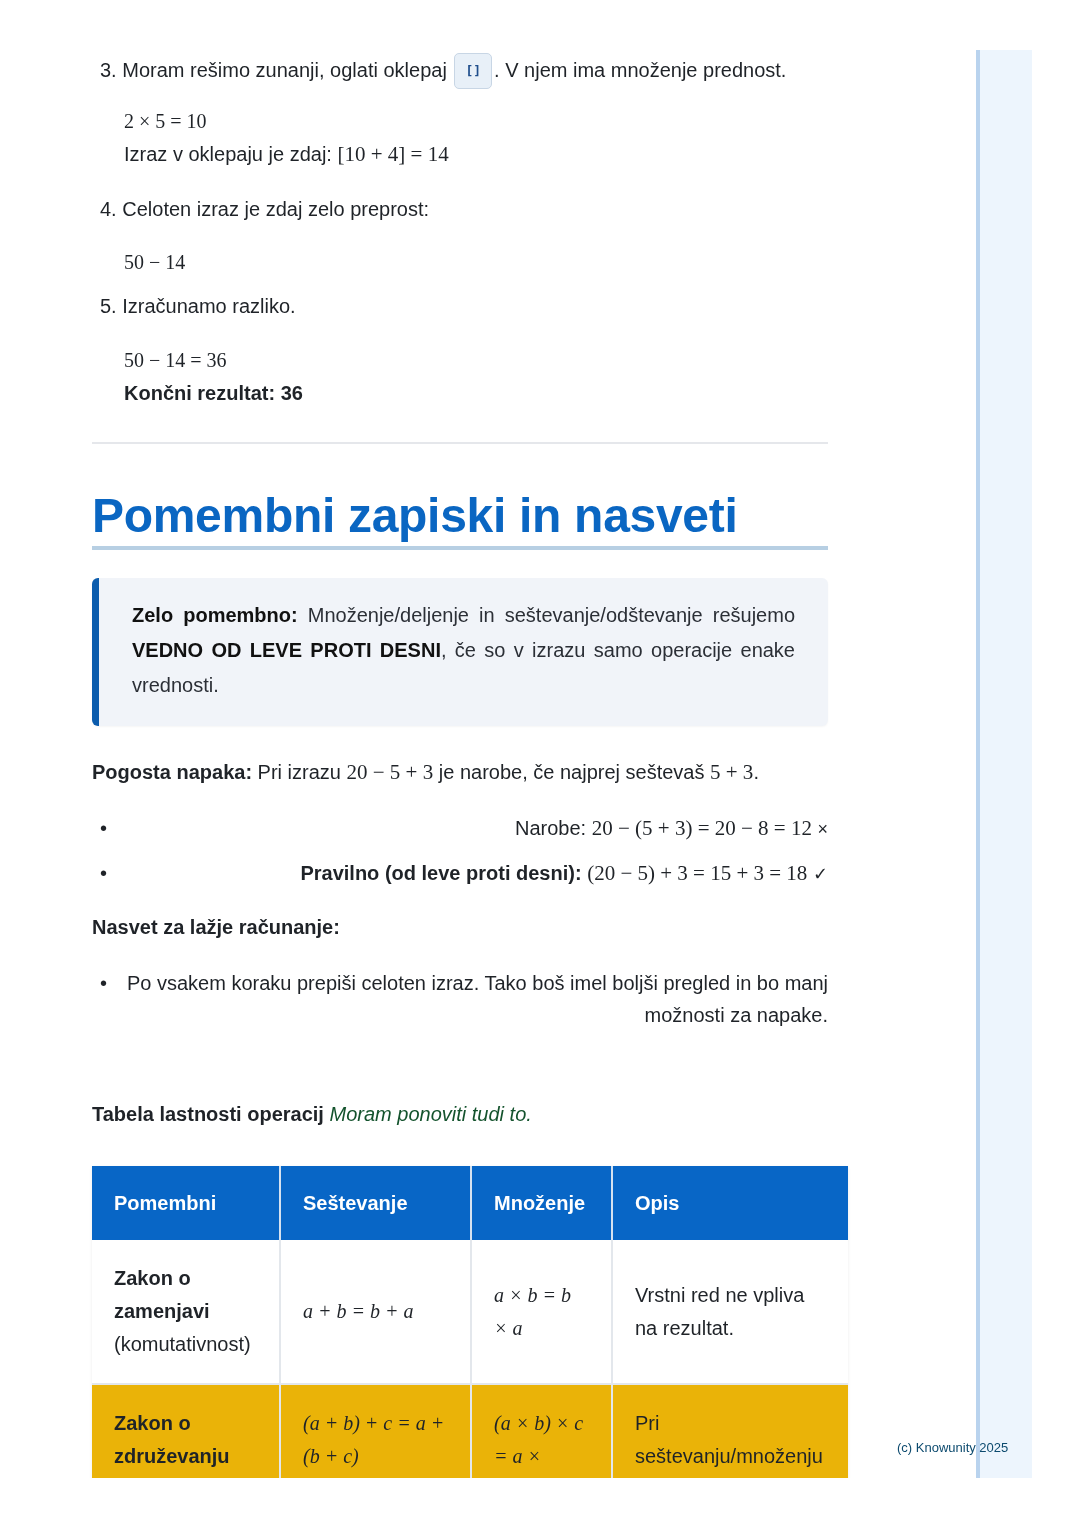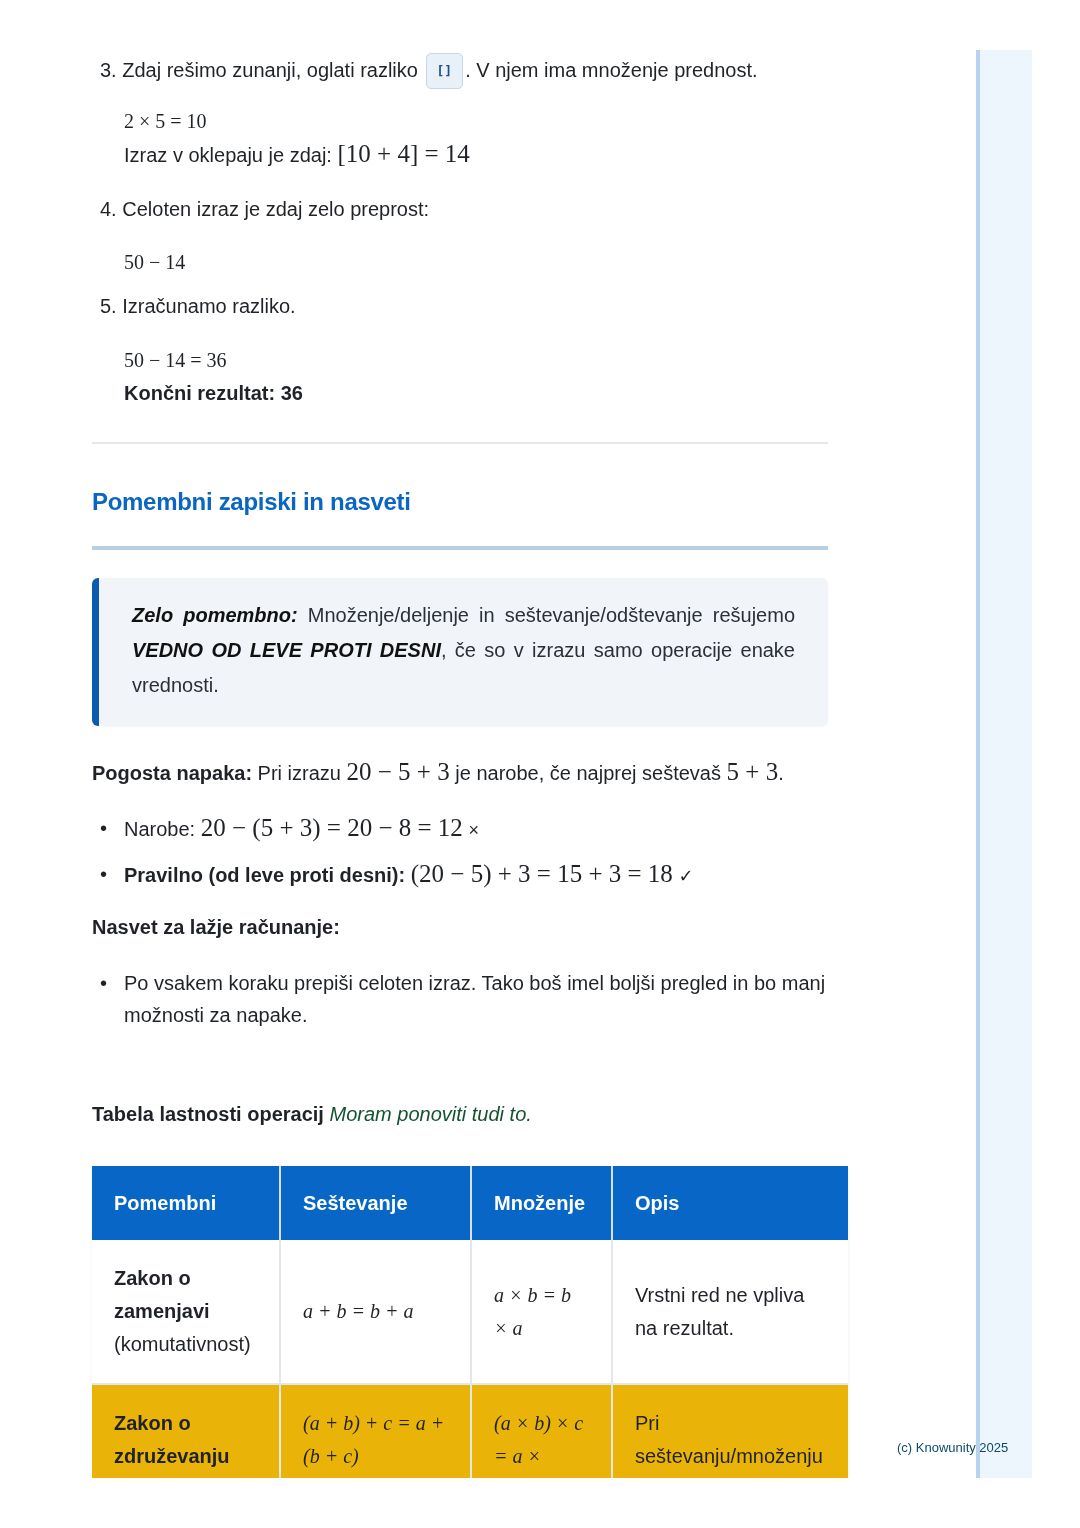--- a/index.html
+++ b/index.html
@@ -1,39 +1,39 @@
 <!DOCTYPE html>
 <html><head>
   <meta charset="utf-8">
   <style>
     * { box-sizing: border-box; margin: 0; padding: 0; }
     html, body { width: 1080px; height: 1528px; background: #ffffff; overflow: hidden; }
     body { position: relative; font-family: "Liberation Sans", "DejaVu Sans", sans-serif; color: #1f2328; font-size: 20px; }
     .content { position: absolute; left: 92px; top: 0; width: 736px; }
-    .math { font-family: "Liberation Serif", "DejaVu Serif", serif; font-size: 25px; }
+    .math { font-family: "Liberation Serif", "DejaVu Serif", serif; font-size: 21px; }
     .step { position: absolute; left: 8px; font-size: 20px; line-height: 28px; }
     .sub { position: absolute; left: 32px; line-height: 30px; font-size: 20px; }
     .code-badge {
       display: inline-block; font-family: "DejaVu Sans Mono", monospace; font-size: 13px; font-weight: bold;
       color: #1f4e8c; background: #e8f0f8; border: 1px solid #c8d6e5; border-radius: 5px;
       padding: 3px 10px; vertical-align: 2px; margin: 0 2px;
     }
     .divider { position: absolute; left: 0; width: 736px; height: 2px; background: #e5e7eb; }
-    .h2 { position: absolute; left: 0; top: 488px; font-size: 24px; font-weight: bold; color: #0a66c2; letter-spacing: -0.3px; }
+    .h2 { position: absolute; left: 0; top: 488px; font-size: 48px; font-weight: bold; color: #0a66c2; letter-spacing: -0.3px; }
     .h2-line { position: absolute; left: 0; top: 546px; width: 736px; height: 4px; background: #b7cfe3; }
     .callout {
       position: absolute; left: 0; top: 578px; width: 736px; height: 148px;
       background: #f1f4f9; border-left: 7px solid #0b5cad; border-radius: 6px;
       box-shadow: 0 1px 2px rgba(0,0,0,0.04);
       padding: 20px 33px 0 33px; font-size: 20px; line-height: 35px; text-align: justify; color: #2b2f36;
     }
-    .callout b { color: #111; font-style: italic; }
+    .callout b { color: #111; }
     .para { position: absolute; left: 0; font-size: 20px; line-height: 30px; }
     .bullets { position: absolute; left: 0; width: 736px; list-style: none; }
-    .bullets li { position: relative; padding-left: 32px; font-size: 20px; line-height: 32px; }
+    .bullets li { position: relative; padding-left: 32px; font-size: 20px; line-height: 32px; text-align: right; }
     .bullets li::before { content: "•"; position: absolute; left: 8px; top: 0; font-size: 20px; }
     .muted-it { font-style: italic; color: #14532d; }
     table.props {
       position: absolute; left: 92px; top: 1166px; width: 756px; border-collapse: collapse;
       font-size: 20px; box-shadow: 0 1px 3px rgba(0,0,0,0.08);
     }
     table.props th {
       background: #0866c6; color: #fff; font-weight: bold; text-align: left;
       padding: 0 22px; height: 74px; font-size: 20px; border-right: 2px solid #d6e2f0;
     }
@@ -50,21 +50,21 @@
   </style>
 </head>
 <body>
 
 <div class="clip">
 
   <div class="content">
 
     <div class="step" style="top:53px;">
       <span>3.</span>
-      <span>Zdaj rešimo zunanji, oglati razliko</span>
+      <span>Moram rešimo zunanji, oglati oklepaj</span>
       <span class="code-badge">[]</span><span>. V njem ima množenje prednost.</span>
     </div>
     <div class="sub math" style="top:106px;">2 × 5 = 10</div>
     <div class="sub" style="top:139px;">
       <span>Izraz v oklepaju je zdaj:</span>
       <span class="math">[10 + 4] = 14</span>
     </div>
 
     <div class="step" style="top:195px;">
       <span>4.</span>

